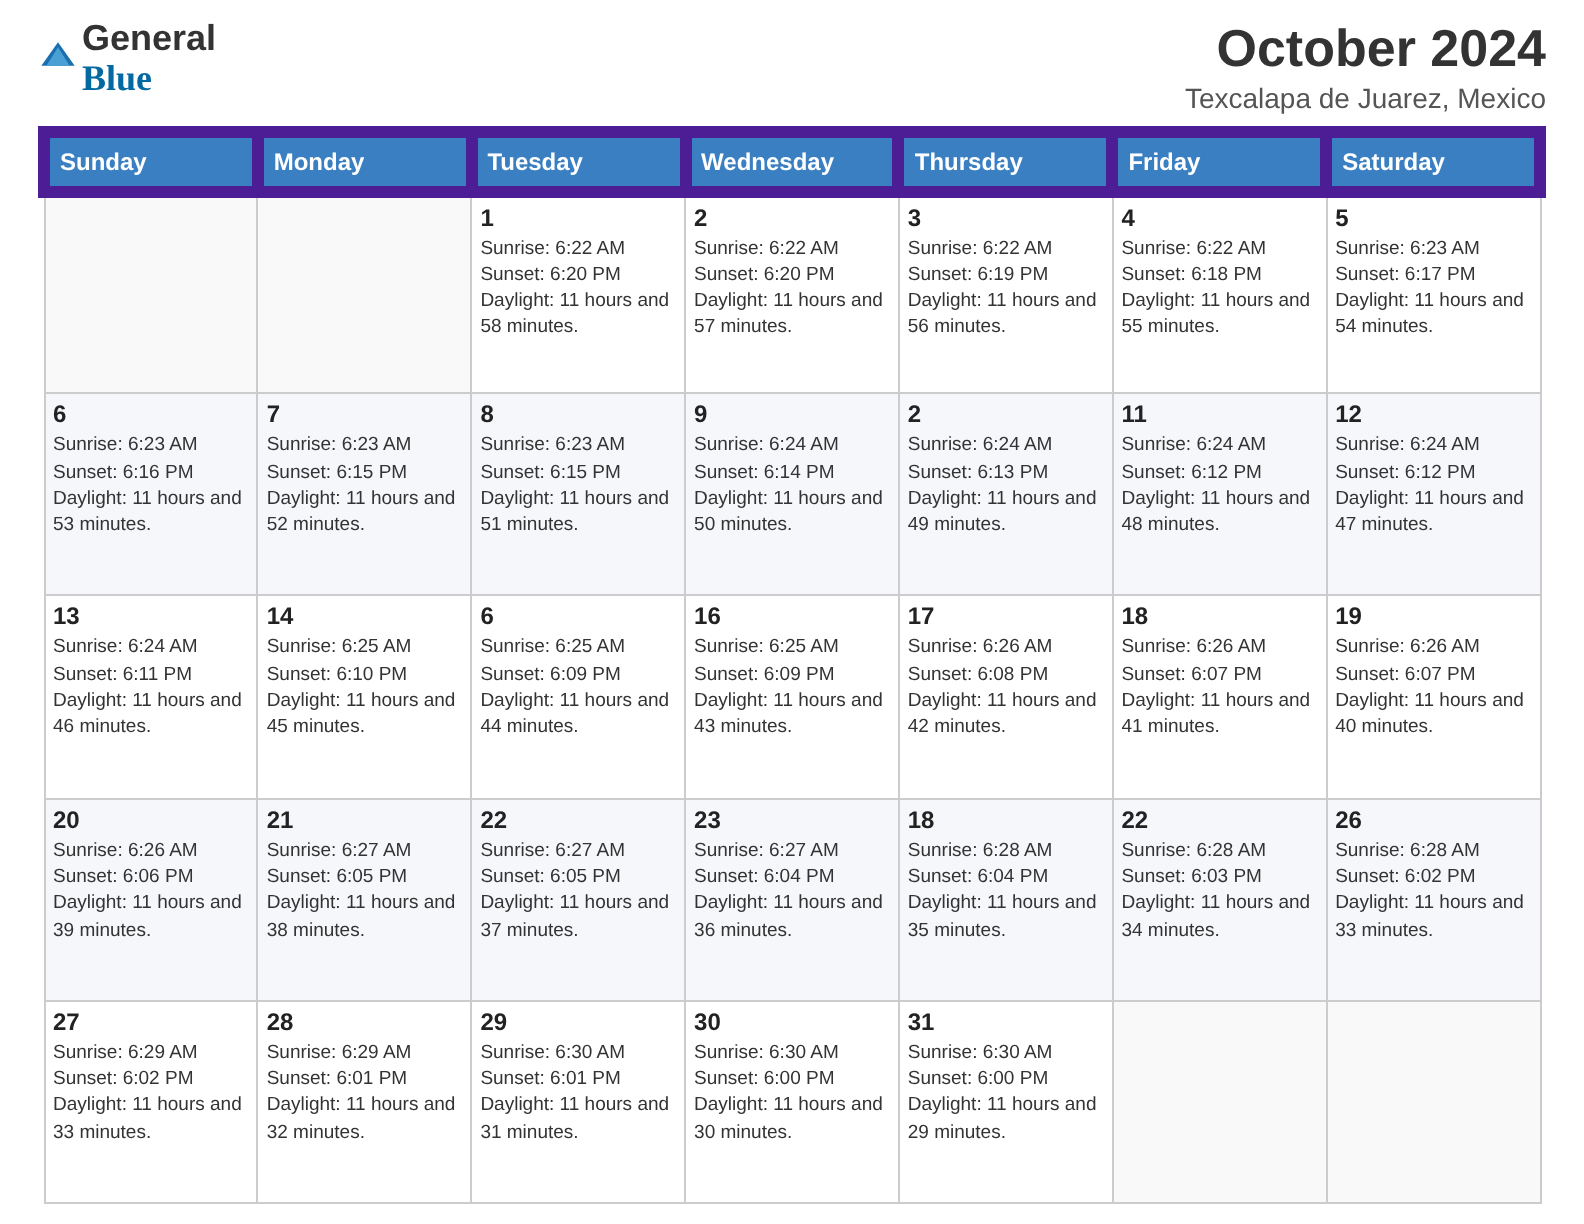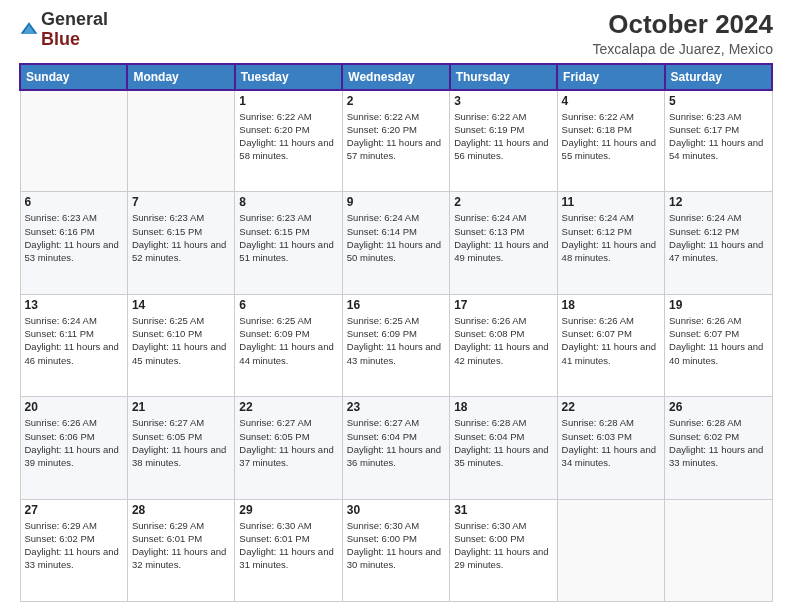--- a/index.html
+++ b/index.html
@@ -28,21 +28,21 @@
       align-items: center;
       gap: 2px;
     }
     .logo-text {
       font-size: 18px;
       font-weight: bold;
       color: #333;
       line-height: 1.1;
     }
     .logo-general { color: #333; }
-    .logo-blue { color: #7f1d1d; }
+    .logo-blue { color: #0369a1; font-family: Liberation Serif, serif; }
     .logo-icon {
       width: 20px;
       height: 20px;
     }
     .title-block {
       text-align: right;
     }
     .month-title {
       font-size: 26px;
       font-weight: bold;
@@ -60,21 +60,21 @@
       width: 100%;
       font-size: 10.5px;
     }
     .calendar th {
       background-color: #3a7fc1;
       color: white;
       text-align: left;
       padding: 5px 5px;
       font-size: 12px;
       font-weight: bold;
-      border: 2px solid #4c1d95;
+      border: 6px solid #4c1d95;
     }
     .calendar td {
       border: 1px solid #ccc;
       vertical-align: top;
       padding: 3px 4px;
       width: calc(100% / 7);
       background: #fff;
       height: 88px;
     }
     .calendar tr:nth-child(even) td {

